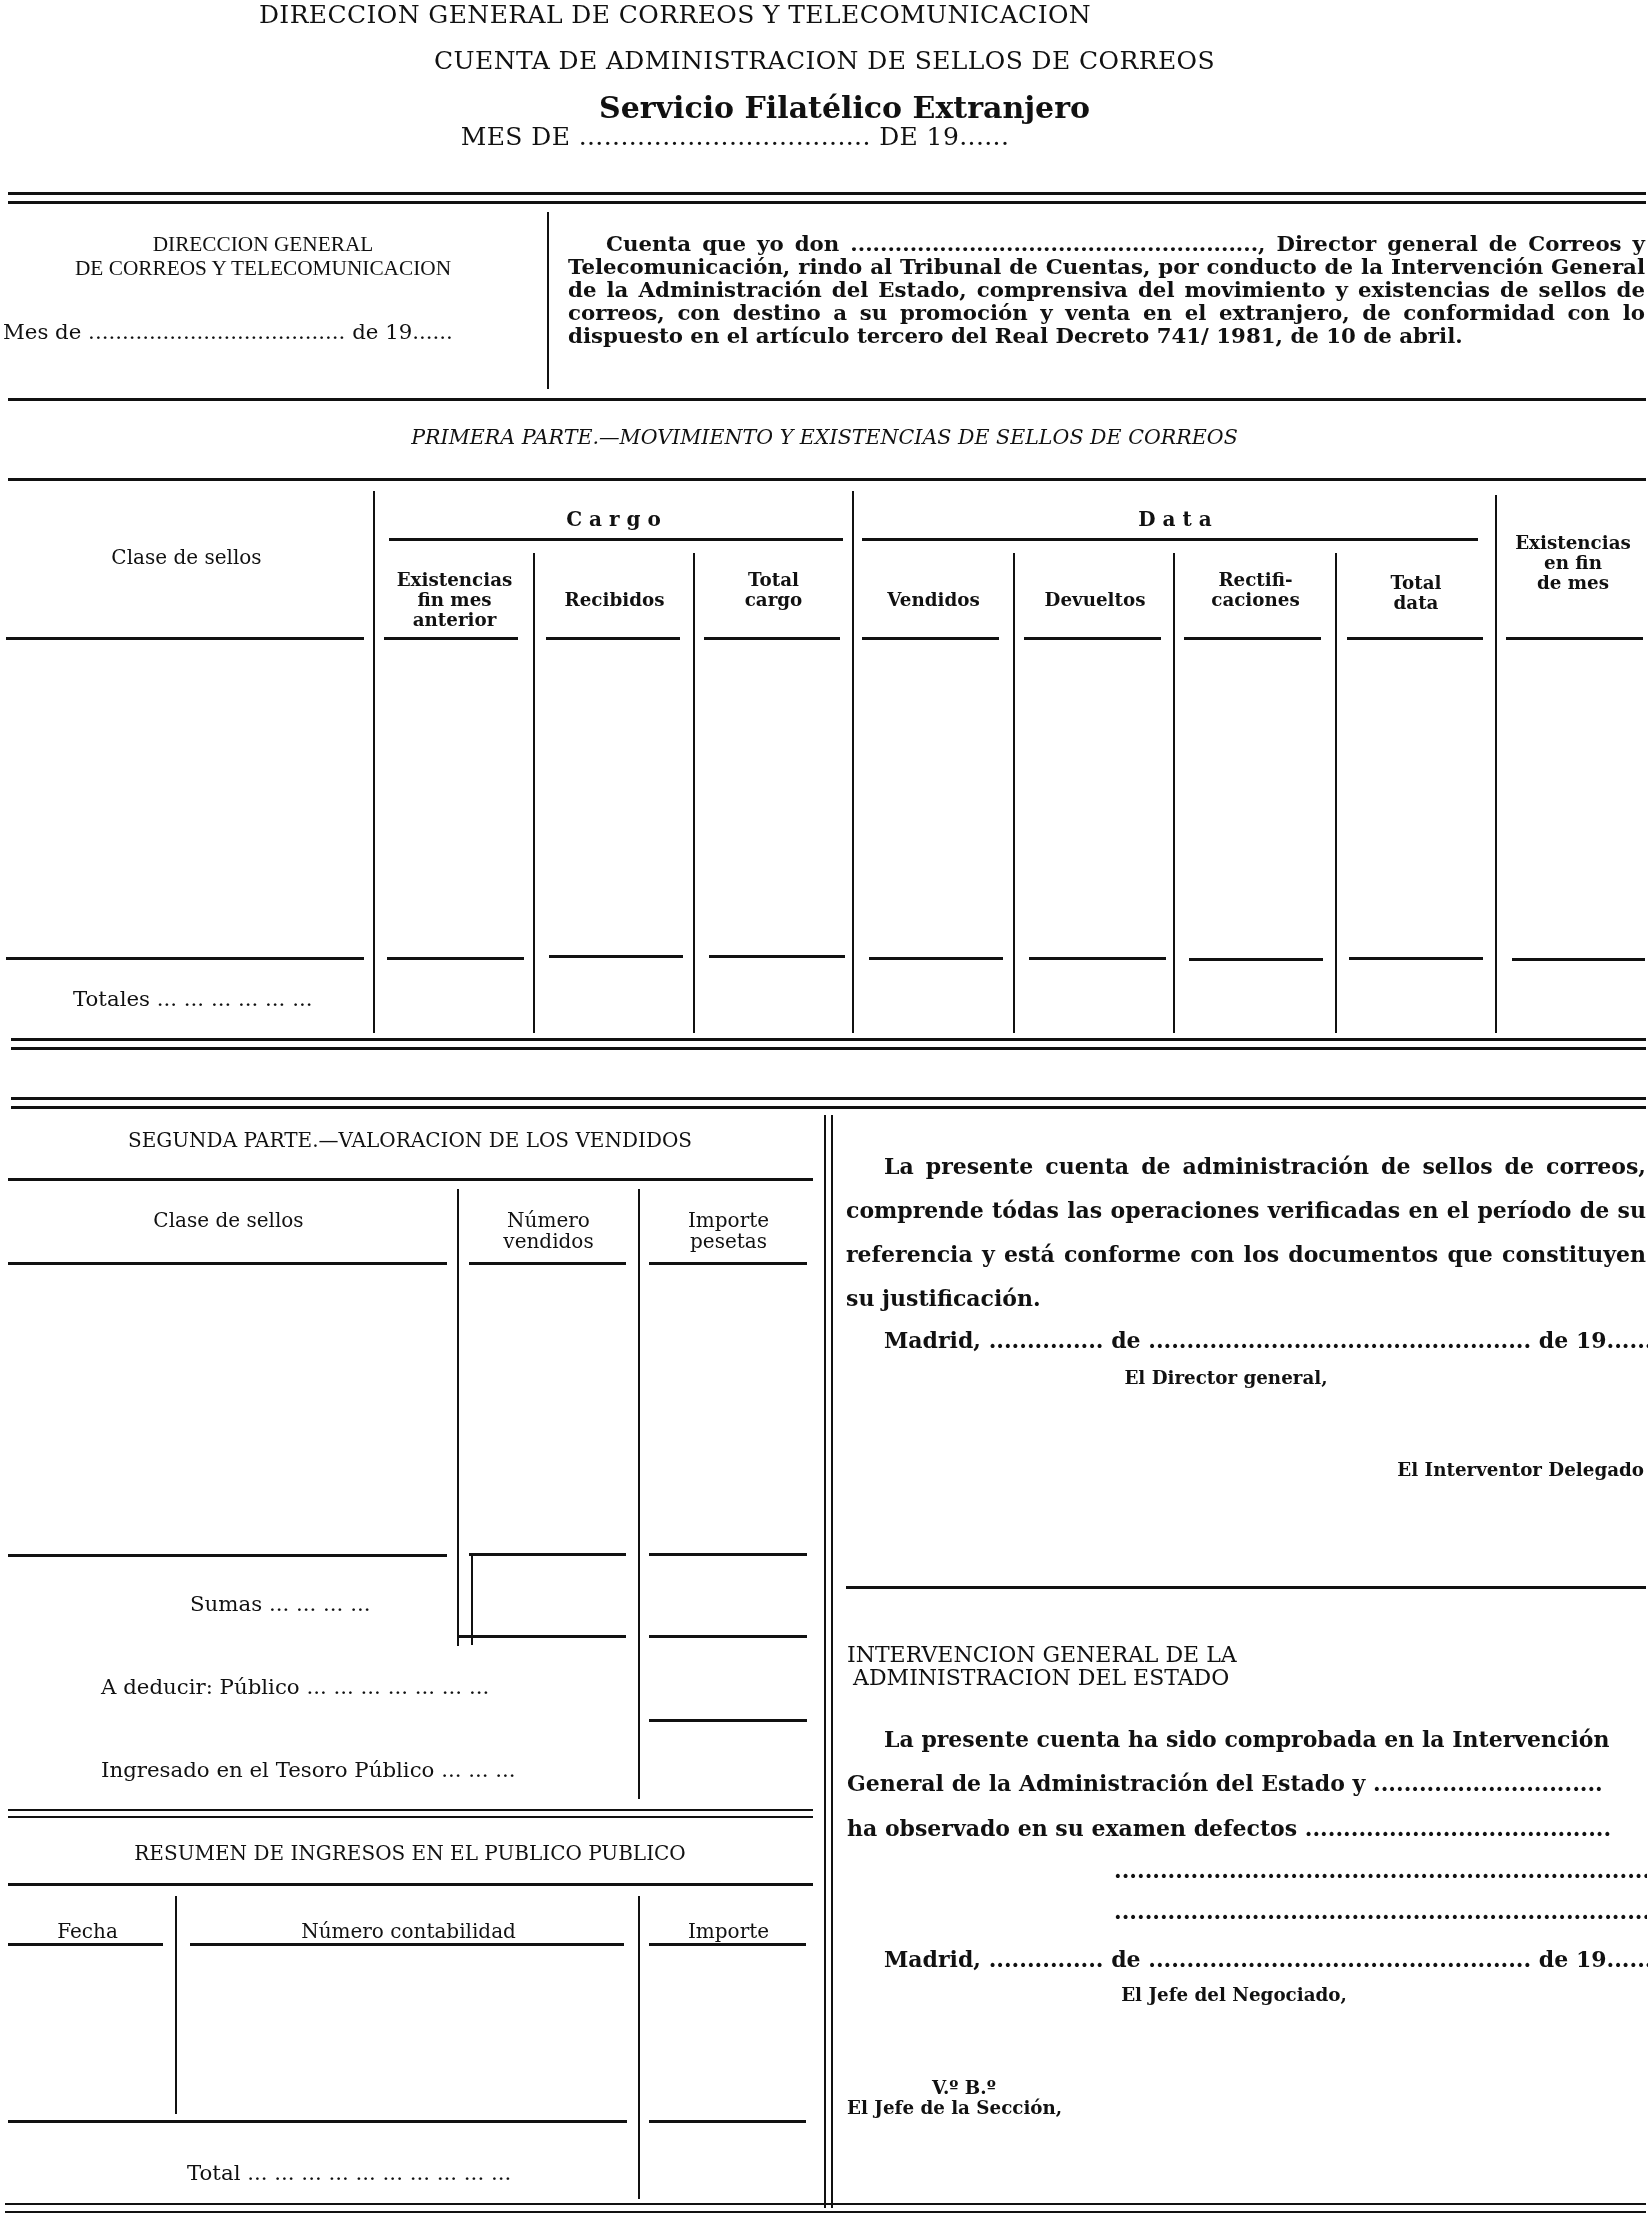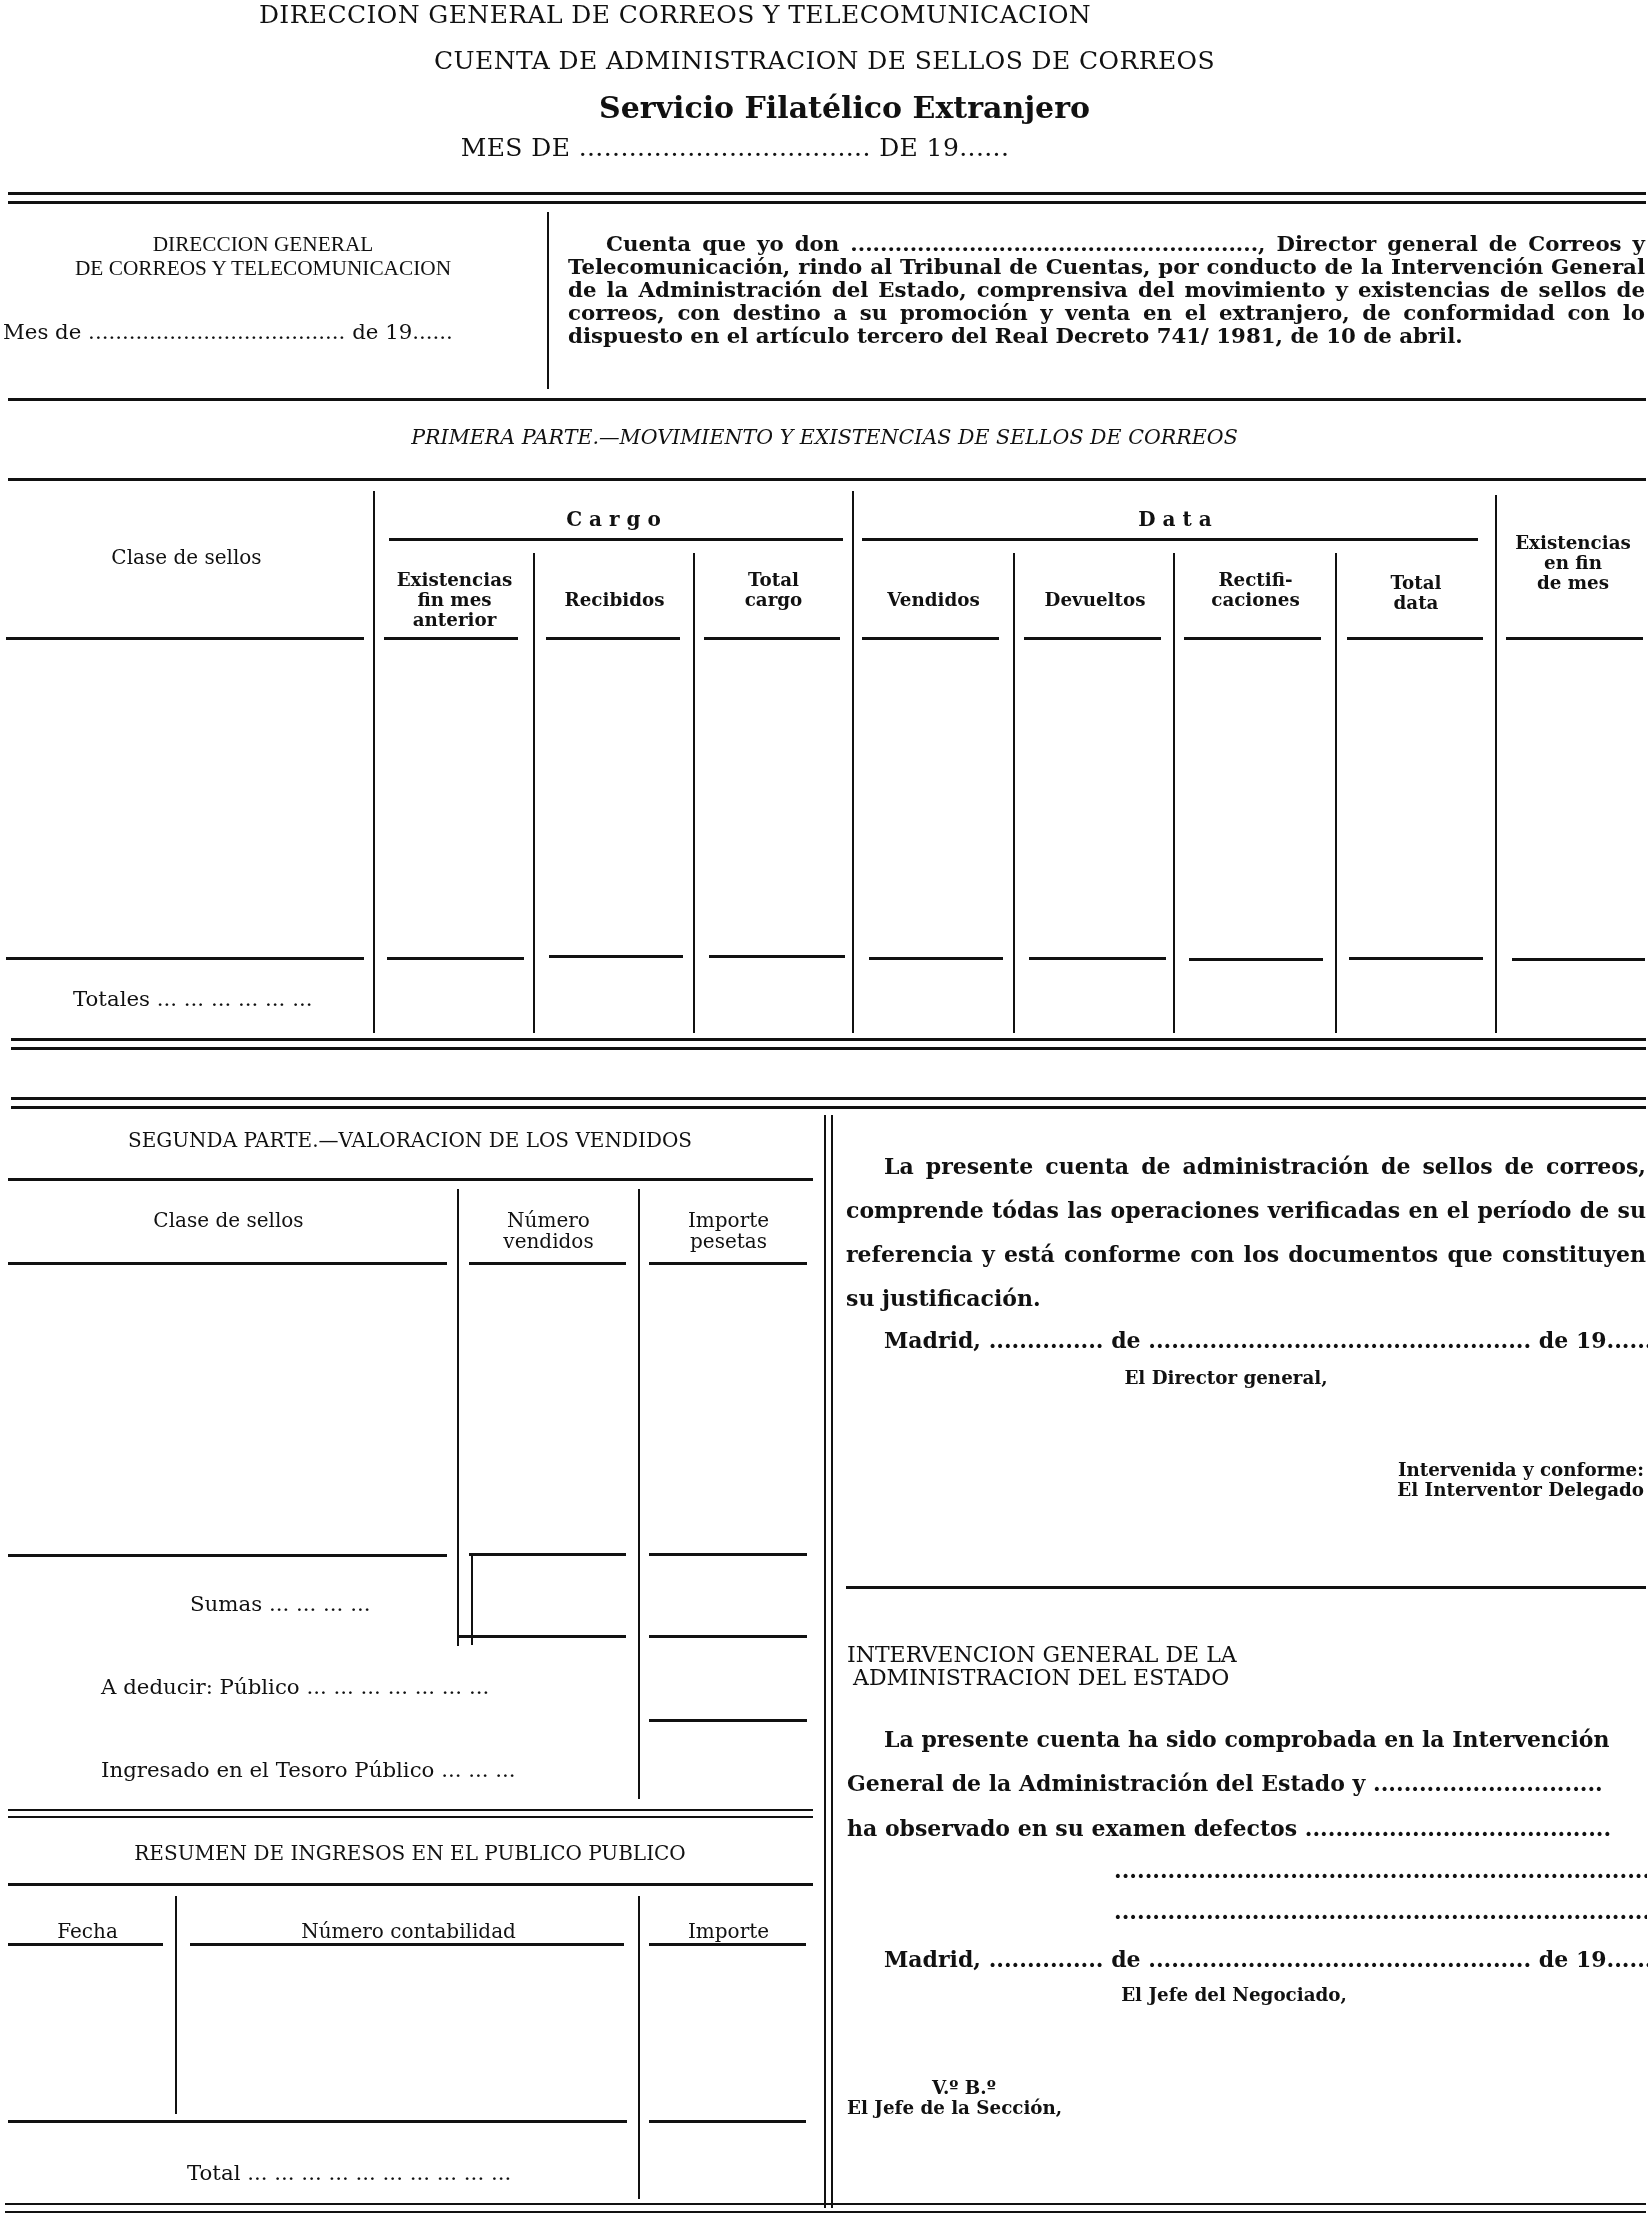--- a/index.html
+++ b/index.html
@@ -18,21 +18,21 @@
   .t-right{font-size:23px;line-height:44px;font-weight:bold;}
   .t-sig{font-size:18.3px;line-height:20px;font-weight:bold;}
   .justify{text-align:justify;}
 </style>
 </head>
 <body>
 
 <div class="abs c t-head" style="left:0;width:1350px;top:0;">DIRECCION GENERAL DE CORREOS Y TELECOMUNICACION</div>
 <div class="abs c t-head" style="left:0;width:1649px;top:46px;">CUENTA DE ADMINISTRACION DE SELLOS DE CORREOS</div>
 <div class="abs c t-sub" style="left:0;width:1649px;top:90px;">Servicio Filatélico Extranjero</div>
-<div class="abs c t-head" style="left:0;width:1470px;top:133px;">MES DE ................................... DE 19......</div>
+<div class="abs c t-head" style="left:0;width:1470px;top:122px;">MES DE ................................... DE 19......</div>
 
 <div class="hl" style="left:7.6px;width:1638px;top:192px;"></div>
 <div class="hl" style="left:7.6px;width:1638px;top:201px;"></div>
 
 <div class="abs c t-body" style="left:0;width:526px;top:232px;font-family:Liberation Serif, serif;">
   <div>DIRECCION GENERAL</div>
   <div>DE CORREOS Y TELECOMUNICACION</div>
 </div>
 <div class="abs t-body" style="left:3px;width:526px;top:320px;">Mes de ...................................... de 19......</div>
 <div class="vl" style="left:547px;top:212px;height:177px;"></div>
@@ -177,21 +177,20 @@
 
 <div class="abs t-body" style="left:187px;width:457px;top:2161px;">Total ... ... ... ... ... ... ... ... ... ...</div>
 
 <div class="hl thin" style="left:4.6px;width:1641px;top:2203px;"></div>
 <div class="hl thin" style="left:4.6px;width:1641px;top:2211px;"></div>
 
 <div class="abs t-right justify" style="left:846px;width:800px;top:1144px;font-size:22px;text-indent:38px;text-align-last:left;">La presente cuenta de administración de sellos de correos, comprende tódas las operaciones verificadas en el período de su referencia y está conforme con los documentos que constituyen su justificación.</div>
 <div class="abs t-right" style="left:884px;width:762px;top:1318px;font-size:22px;white-space:nowrap;">Madrid, ............... de .................................................. de 19......</div>
 <div class="abs c t-sig" style="left:990px;width:472px;top:1368px;">El Director general,</div>
 <div class="abs t-sig" style="left:838px;width:806px;top:1460px;text-align:right;">
-  <div>Intervenida y conforme:</div>
   <div>El Interventor Delegado</div>
 </div>
 
 <div class="hl" style="left:846px;width:800px;top:1586px;"></div>
 
 <div class="abs" style="left:847px;width:533px;top:1643px;font-size:22px;line-height:23px;">
   <div>INTERVENCION GENERAL DE LA</div>
   <div style="padding-left:6.1px;">ADMINISTRACION DEL ESTADO</div>
 </div>
 

